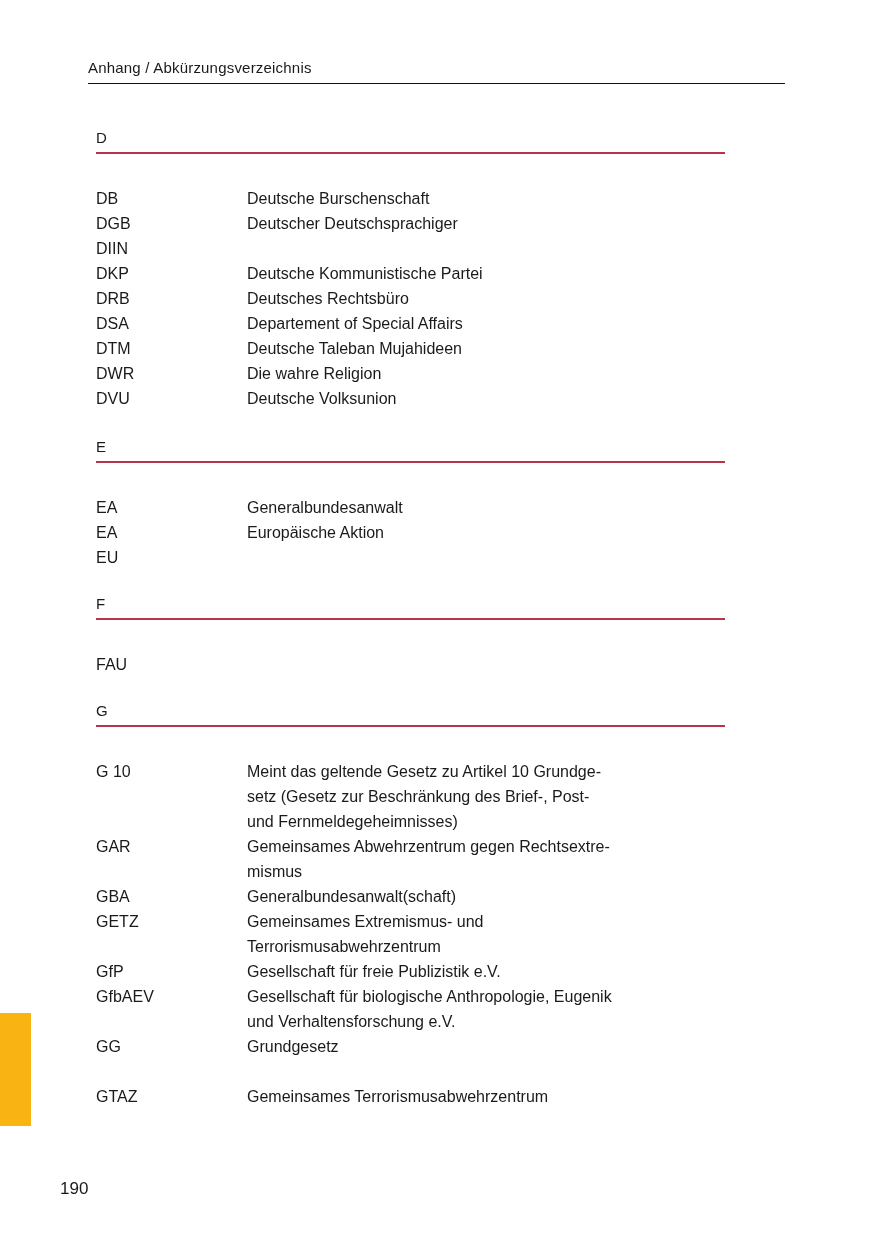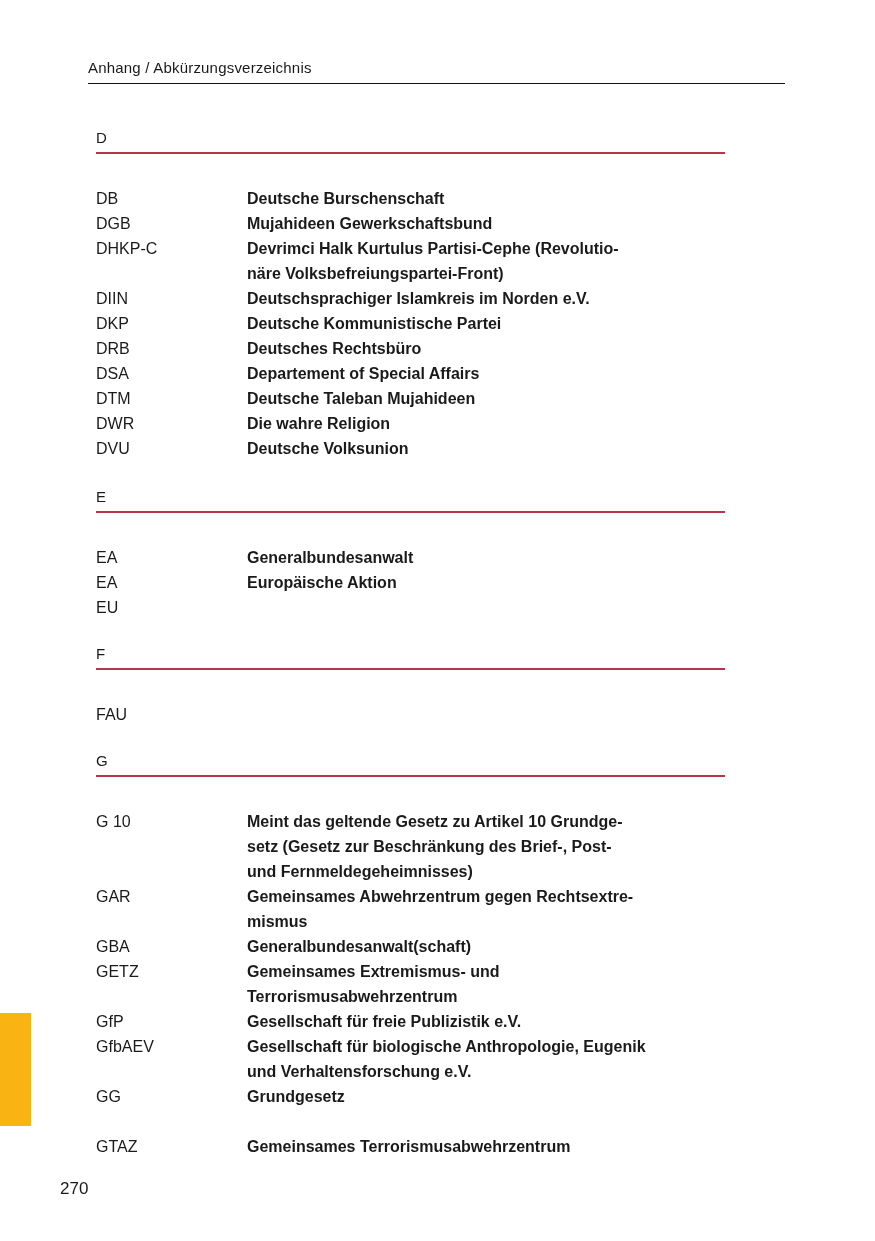--- a/index.html
+++ b/index.html
@@ -102,21 +102,20 @@
   }
   .entry-def {
     flex: 1 1 auto;
     font-size: 16px;
     line-height: 25px;
     color: #1a1a1a;
   }
   .entry-def-line {
     display: block;
     white-space: pre;
-    font-weight: bold;
   }
 
   .section-spacer-d { height: 26px; }
   .section-spacer-e { height: 24px; }
   .section-spacer-f { height: 24px; }
 
   
   .folio {
     position: absolute;
     left: 60px;
@@ -145,35 +144,25 @@
         <div class="entries">
           <div class="entry">
             <div class="entry-abbr">DB</div>
             <div class="entry-def">
               <span class="entry-def-line">Deutsche Burschenschaft</span>
             </div>
           </div>
           <div class="entry">
             <div class="entry-abbr">DGB</div>
             <div class="entry-def">
-              <span class="entry-def-line">Mujahideen Gewerkschaftsbund</span>
-            </div>
-          </div>
-          <div class="entry">
-            <div class="entry-abbr">DHKP-C</div>
-            <div class="entry-def">
-              <span class="entry-def-line">Devrimci Halk Kurtulus Partisi-Cephe (Revolutio-</span>
-              <span class="entry-def-line">näre Volksbefreiungspartei-Front)</span>
+              <span class="entry-def-line">Deutscher Deutschsprachiger</span>
             </div>
           </div>
           <div class="entry">
             <div class="entry-abbr">DIIN</div>
-            <div class="entry-def">
-              <span class="entry-def-line">Deutschsprachiger Islamkreis im Norden e.V.</span>
-            </div>
           </div>
           <div class="entry">
             <div class="entry-abbr">DKP</div>
             <div class="entry-def">
               <span class="entry-def-line">Deutsche Kommunistische Partei</span>
             </div>
           </div>
           <div class="entry">
             <div class="entry-abbr">DRB</div>
             <div class="entry-def">
@@ -294,15 +283,15 @@
             <div class="entry-abbr">GTAZ</div>
             <div class="entry-def">
               <span class="entry-def-line">Gemeinsames Terrorismusabwehrzentrum</span>
             </div>
           </div>
         </div>
         <div style="height: 0px;"></div>
       </div>
     </div>
 
-  <div class="folio">270</div>
+  <div class="folio">190</div>
 
 </div>
 
 </body></html>

